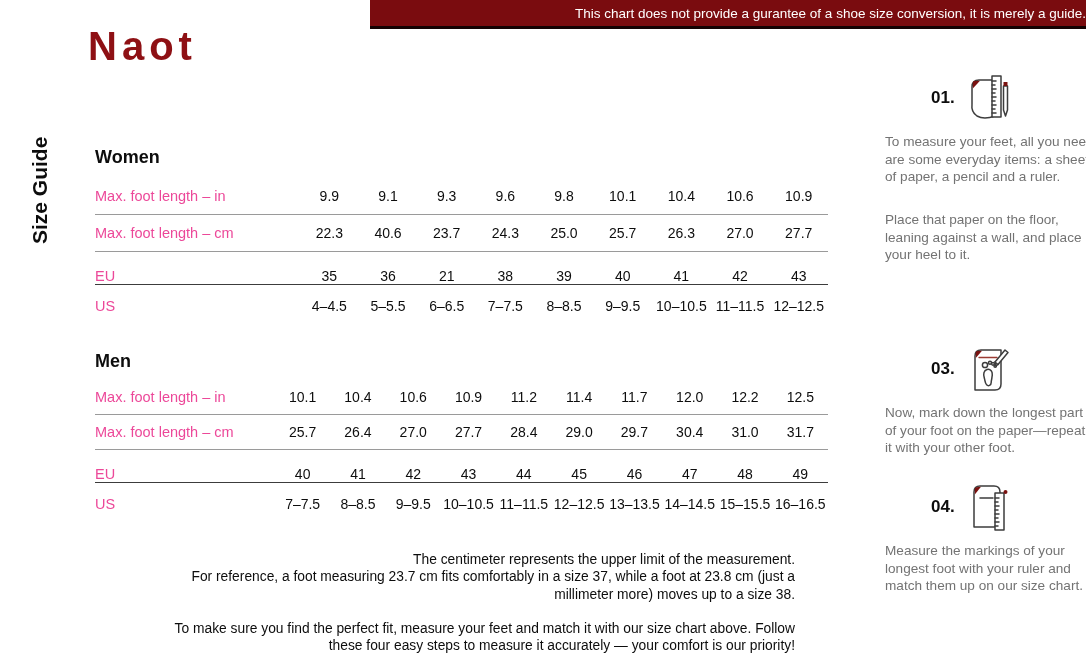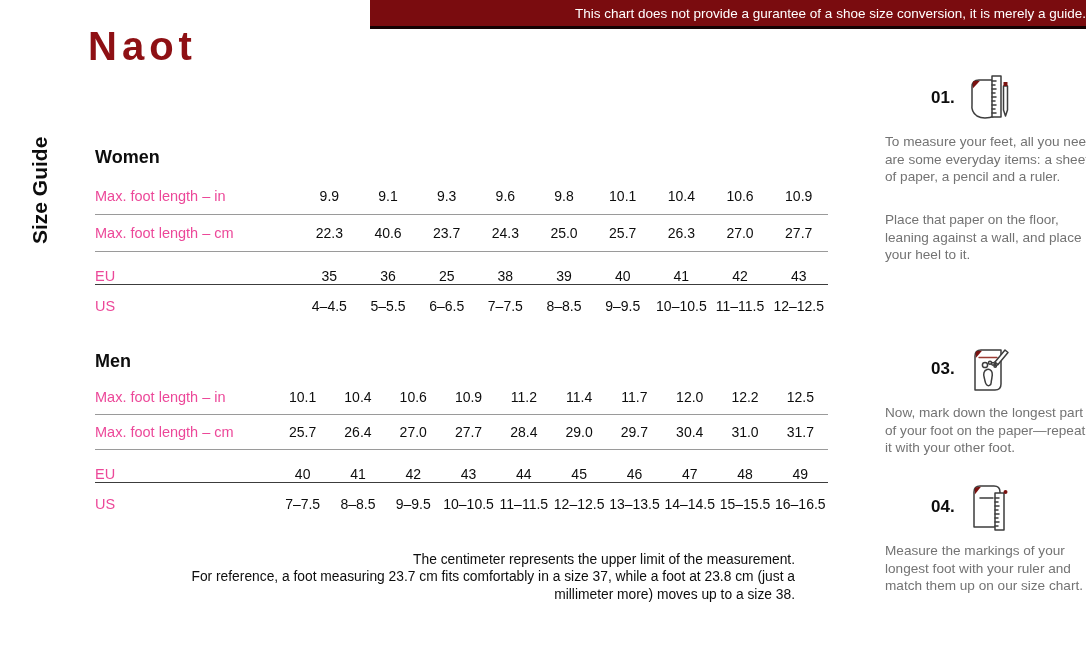--- a/index.html
+++ b/index.html
@@ -98,21 +98,21 @@
           <span>26.3</span>
           <span>27.0</span>
           <span>27.7</span>
         </div>
     </div>
     <div class="trow h33 b-dark">
       <div class="tlabel w-label">EU</div>
       <div class="tvals">
           <span>35</span>
           <span>36</span>
-          <span>25</span>
+          <span>21</span>
           <span>38</span>
           <span>39</span>
           <span>40</span>
           <span>41</span>
           <span>42</span>
           <span>43</span>
         </div>
     </div>
     <div class="trow h42">
       <div class="tlabel w-label">US</div>
@@ -192,20 +192,22 @@
           <span>15–15.5</span>
           <span>16–16.5</span>
         </div>
     </div>
   </div>
 
   <div class="notes">
     <div class="note-p">The centimeter represents the upper limit of the measurement.
 For reference, a foot measuring 23.7 cm fits comfortably in a size 37, while a foot at 23.8 cm (just a
 millimeter more) moves up to a size 38.</div>
+    <div class="note-p">To make sure you find the perfect fit, measure your feet and match it with our size chart above. Follow
+these four easy steps to measure it accurately — your comfort is our priority!</div>
   </div>
 
 </div>
 
 <div class="step" style="top:70px">
   <div class="step-head">
     <span class="step-num">01.</span>
     <span class="step-icon">
       <svg width="54" height="54" viewBox="0 0 54 54">
         <path class="ln white" d="M17 9 H33 V45 Q22 49 15 45 Q9 41 10 33 V16 Q10 9 17 9 Z"></path>

